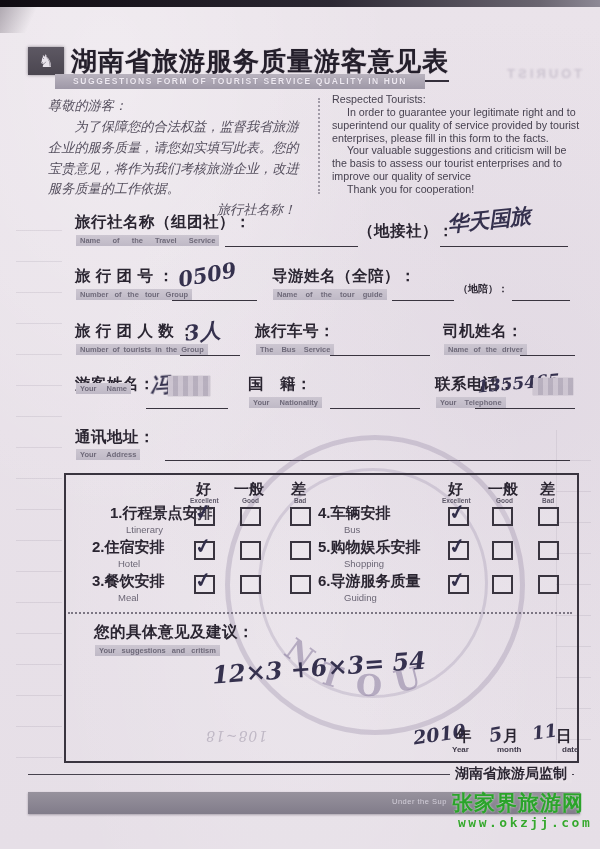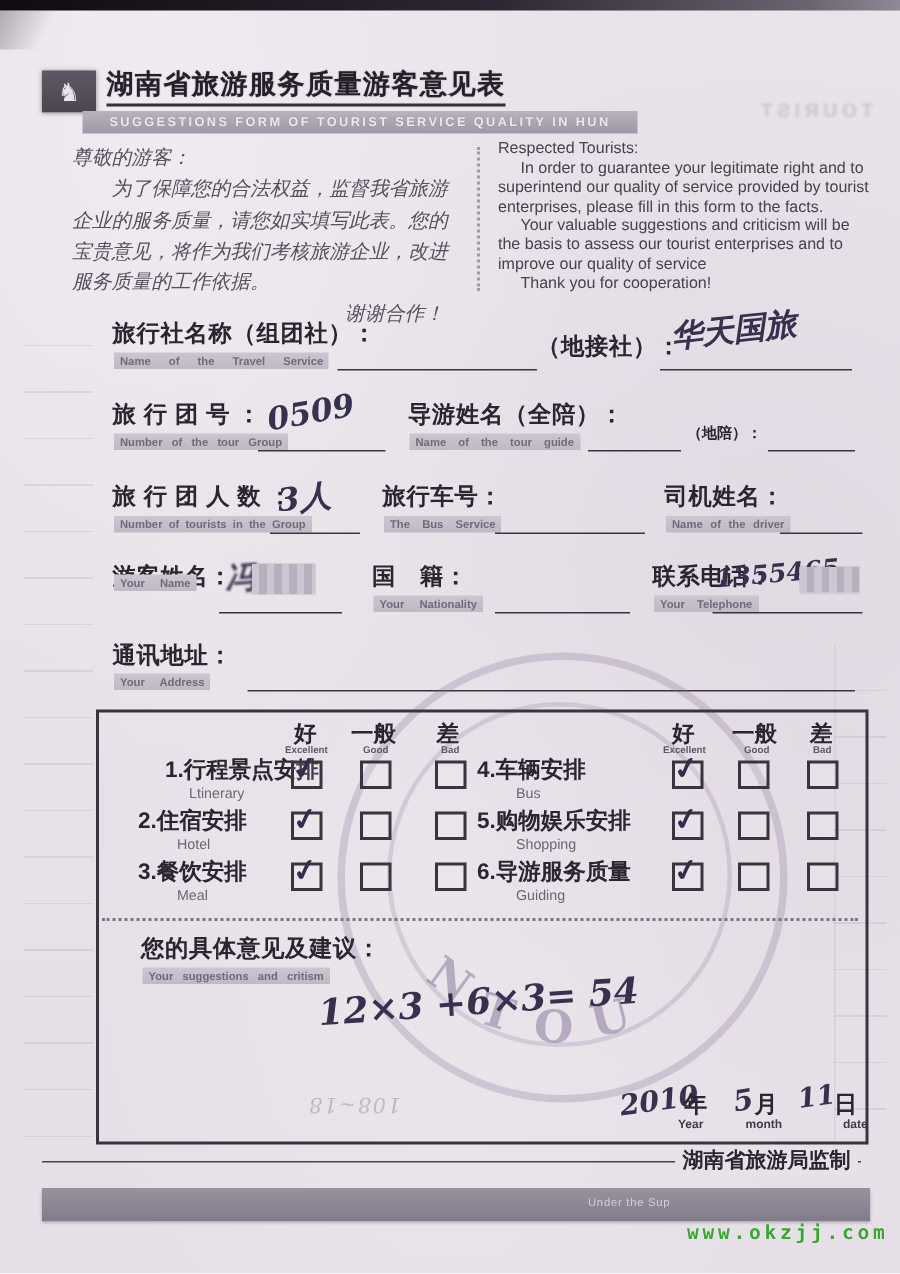--- a/index.html
+++ b/index.html
@@ -10,21 +10,21 @@
       radial-gradient(ellipse at 85% 45%, rgba(214,204,218,.35), transparent 55%),
       radial-gradient(ellipse at 50% 70%, rgba(255,255,255,.18), transparent 60%),
       linear-gradient(#eae3ea,#e6dfe7);
     overflow:hidden;}
   .abs{position:absolute;}
   .topedge{left:0;top:0;width:600px;height:7px;background:linear-gradient(90deg,#0f0b11,#2c2833 55%,#6a6570 90%,#8e8996);}
   .cornerfold{left:0;top:7px;width:46px;height:26px;background:linear-gradient(115deg,rgba(60,52,64,.35),transparent 65%);}
   
   .logo-box{left:28px;top:47px;width:36px;height:28px;background:linear-gradient(#5d5863,#4b4650);display:flex;align-items:center;justify-content:center;box-shadow:0 0 3px rgba(40,35,45,.5);}
   .logo-box span{color:#e9e4ec;font-size:17px;line-height:1;}
-  .title{left:71px;top:44px;font-size:18px;font-weight:bold;letter-spacing:1px;color:#241f2b;border-bottom:2px solid #342f3b;padding-bottom:1px;text-shadow:0 0 1px rgba(36,31,43,.4);}
+  .title{left:71px;top:44px;font-size:26px;font-weight:bold;letter-spacing:1px;color:#241f2b;border-bottom:2px solid #342f3b;padding-bottom:1px;text-shadow:0 0 1px rgba(36,31,43,.4);}
   .en-banner{left:55px;top:74px;width:370px;height:15px;line-height:15px;text-align:center;
     background:linear-gradient(#b9b3be,#9e98a7);color:#eee9f1;font-size:8.5px;font-weight:bold;letter-spacing:1.6px;text-shadow:0 0 1px #8a8494;}
   .top-bleed{left:392px;top:66px;width:190px;color:#a79eb1;opacity:.45;filter:blur(1px);font-size:13px;font-weight:bold;letter-spacing:3px;transform:scaleX(-1);}
   
   .intro-cn{left:48px;top:96px;width:262px;font-family:"DejaVu Serif",serif;font-style:italic;font-size:13.2px;color:#554f5e;line-height:1.58;}
   .intro-cn .body{text-indent:2em;}
   .intro-cn .closing{text-align:right;padding-right:14px;}
   .intro-divider{left:318px;top:98px;height:96px;width:0;border-left:2px dotted #8e8896;opacity:.8;}
   .intro-en{left:332px;top:93px;width:252px;font-size:10.7px;color:#474250;line-height:1.2;}
   .intro-en .p{text-indent:1.4em;}
@@ -81,21 +81,21 @@
 
   <div class="abs logo-box">
     <span>♞</span>
   </div>
   <div class="abs title">湖南省旅游服务质量游客意见表</div>
   <div class="abs en-banner">SUGGESTIONS FORM OF TOURIST SERVICE QUALITY IN HUN</div>
 
   <div class="abs intro-cn">
     <div>尊敬的游客：</div>
     <div class="body">为了保障您的合法权益，监督我省旅游企业的服务质量，请您如实填写此表。您的宝贵意见，将作为我们考核旅游企业，改进服务质量的工作依据。</div>
-    <div class="closing">谢谢合作！</div>
+    <div class="closing">旅行社名称！</div>
   </div>
   <div class="abs intro-divider"></div>
   <div class="abs intro-en">
     <div>Respected Tourists:</div>
     <div class="p">In order to guarantee your legitimate right and to superintend our quality of service provided by tourist enterprises, please fill in this form to the facts.</div>
     <div class="p">Your valuable suggestions and criticism will be the basis to assess our tourist enterprises and to improve our quality of service</div>
     <div class="closing">Thank you for cooperation!</div>
   </div>
 
   <div class="abs cnl" style="left:75px;top:212px;">旅行社名称（组团社）：</div>
@@ -229,15 +229,16 @@
   <div class="abs date-cn" style="left:503px;top:726px;">月</div>
   <div class="abs date-en" style="left:497px;top:745px;">month</div>
   <div class="abs hand" style="left:532px;top:721px;font-size:18px;transform:rotate(-8deg);">11</div>
   <div class="abs date-cn" style="left:556px;top:726px;">日</div>
   <div class="abs date-en" style="left:551px;top:745px;margin-left:11px;">date</div>
 
   <div class="abs rule" style="left:28px;top:774px;width:546px;"></div>
   <div class="abs issuer" style="left:450px;top:765px;">湖南省旅游局监制</div>
   <div class="abs barbottom"></div>
   <div class="abs bar-en" style="left:392px;top:797px;">Under the Sup</div>
+  <div class="abs wm-site" style="left:452px;top:789px;">张家界旅游网</div>
   <div class="abs wm-url" style="left:458px;top:815px;">www.okzjj.com</div>
 
 </div>
 
 </body></html>

